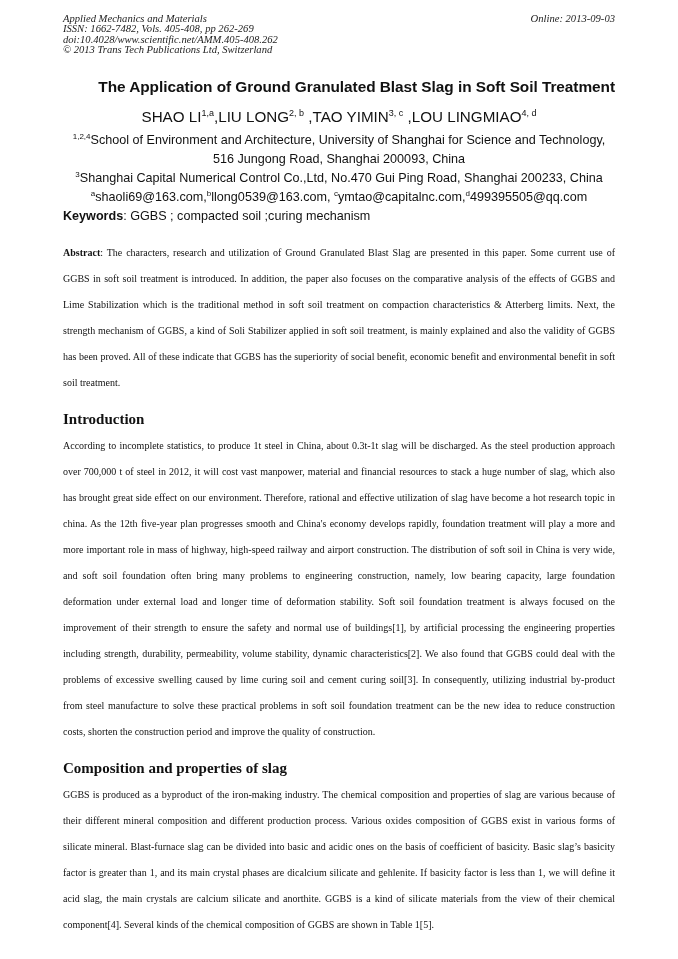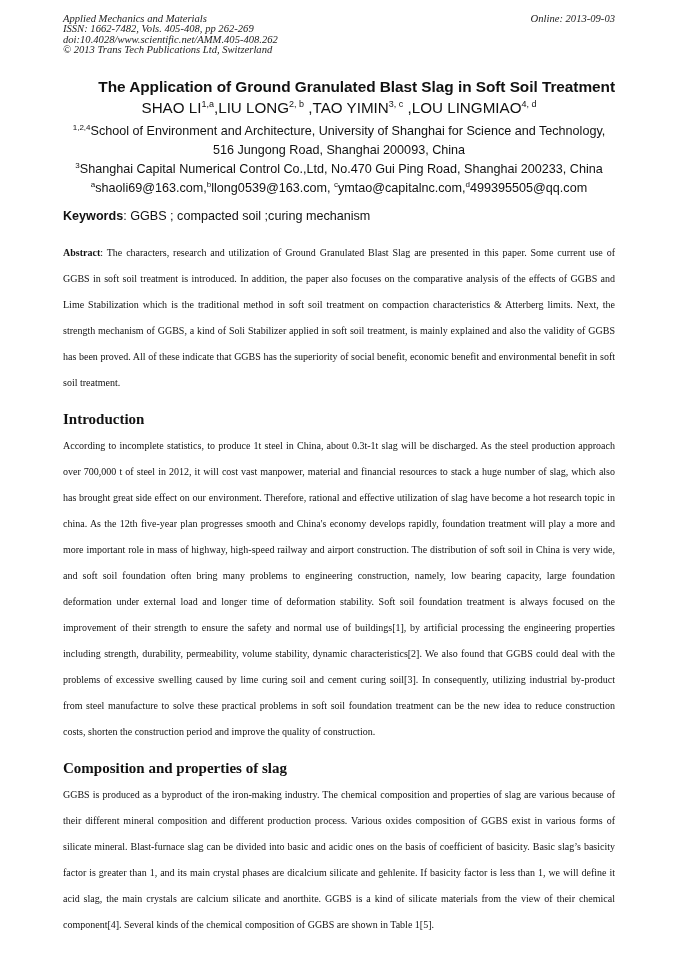--- a/index.html
+++ b/index.html
@@ -1,25 +1,25 @@
 <!DOCTYPE html>
 <html><head>
   <meta charset="utf-8">
   <style>
     html, body { margin: 0; padding: 0; background: #ffffff; }
     body { width: 678px; height: 959px; position: relative; overflow: hidden; color: #111; }
     .page { position: absolute; left: 63px; top: 14px; width: 552px; }
     .header-row { display: flex; justify-content: space-between; font-family: "Liberation Serif", serif; font-style: italic; font-size: 10.6px; line-height: 10.4px; color: #222; gap: 30px; }
     .header-left div { white-space: nowrap; }
     .title { margin-top: 22px; text-align: right; font-family: "Liberation Sans", sans-serif; font-weight: bold; font-size: 15.4px; line-height: 18px; white-space: nowrap; letter-spacing: -0.05px; }
-    .authors { text-align: center; font-family: "Liberation Sans", sans-serif; font-size: 15.2px; line-height: 20px; margin-top: 2px; white-space: nowrap; }
+    .authors { text-align: center; font-family: "Liberation Sans", sans-serif; font-size: 15.2px; line-height: 20px; margin-top: 11px; white-space: nowrap; }
     .authors sup, .affil sup { font-size: 9px; vertical-align: 6px; line-height: 0; }
     .affil { text-align: center; font-family: "Liberation Sans", sans-serif; font-size: 12.6px; line-height: 19px; margin-top: 4px; white-space: nowrap; }
     .affil sup { font-size: 8px; vertical-align: 5px; }
-    .keywords { margin-top: 9px; font-family: "Liberation Sans", sans-serif; font-size: 12.6px; line-height: 18px; }
+    .keywords { margin-top: 0; font-family: "Liberation Sans", sans-serif; font-size: 12.6px; line-height: 18px; }
     .keywords b { font-weight: bold; }
     .para { font-family: Liberation Serif, serif; font-size: 10px; line-height: 26px; text-align: justify; }
     .abstract { margin-top: 15px; }
     .abstract b { font-weight: bold; }
     .section-heading { font-family: "Liberation Serif", serif; font-weight: bold; font-size: 15px; line-height: 18px; margin-top: 14px; margin-bottom: 5px; }
     .last-line { text-align-last: left; }
   </style>
 </head>
 <body>
 

